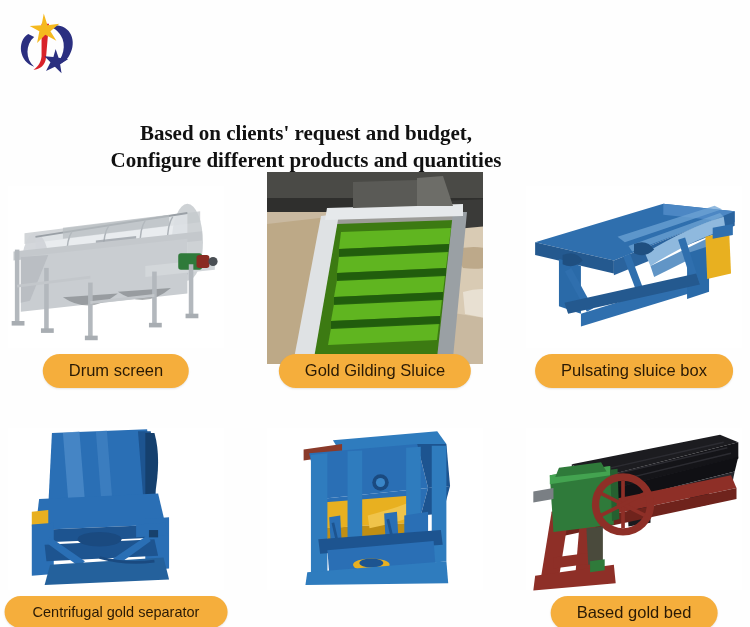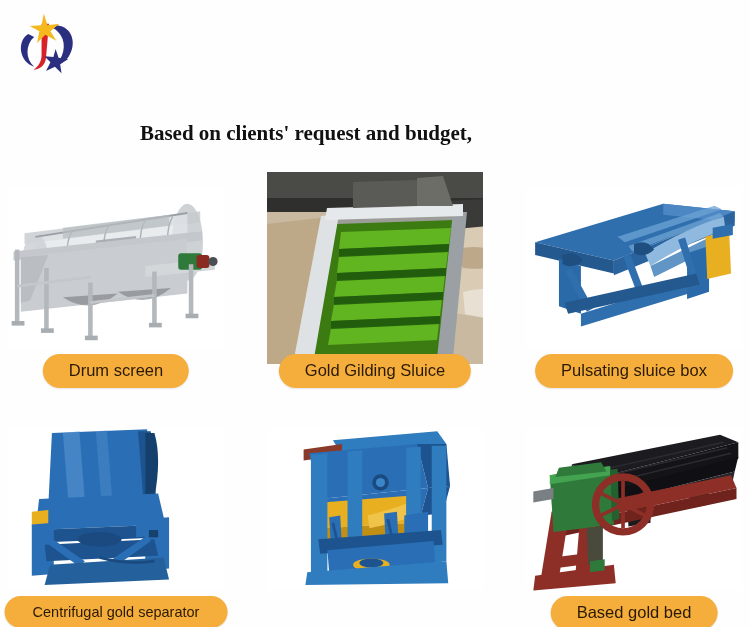--- a/index.html
+++ b/index.html
@@ -90,20 +90,21 @@
       <path d="M26 38 C10 48, 14 76, 34 82 C22 72, 22 52, 34 42 Z" fill="#2b2f80"></path>
       <path d="M62 26 C84 26, 92 48, 82 66 C78 74, 70 80, 60 82 C74 72, 78 52, 70 40 C66 33, 60 29, 54 28 Z" fill="#2b2f80"></path>
       <path d="M44 24 L54 24 L50 70 C49 80, 42 86, 33 86 C40 82, 43 76, 44 68 Z" fill="#d8222a"></path>
       <path d="M47 10 L52 26 L68 24 L56 34 L64 47 L49 39 L38 50 L41 34 L28 27 L44 26 Z" fill="#f5b91e"></path>
       <path d="M63 58 L67 70 L80 72 L69 78 L71 91 L62 82 L50 88 L56 76 L48 68 L60 69 Z" fill="#2b2f80"></path>
     </svg>
   </div>
 
   <div class="subtitle">
     <span>Based on clients' request and budget,</span>
+    <span>Configure different products and quantities</span>
   </div>
 
   <div class="grid">
 
     <div class="cell">
       <div class="thumb">
         <svg width="236" height="178" viewBox="0 0 236 178">
           <rect width="236" height="178" fill="#ffffff"></rect>
           <g>
             <path d="M18 52 L210 28 L210 40 L18 64 Z" fill="#d2d5d8"></path>

